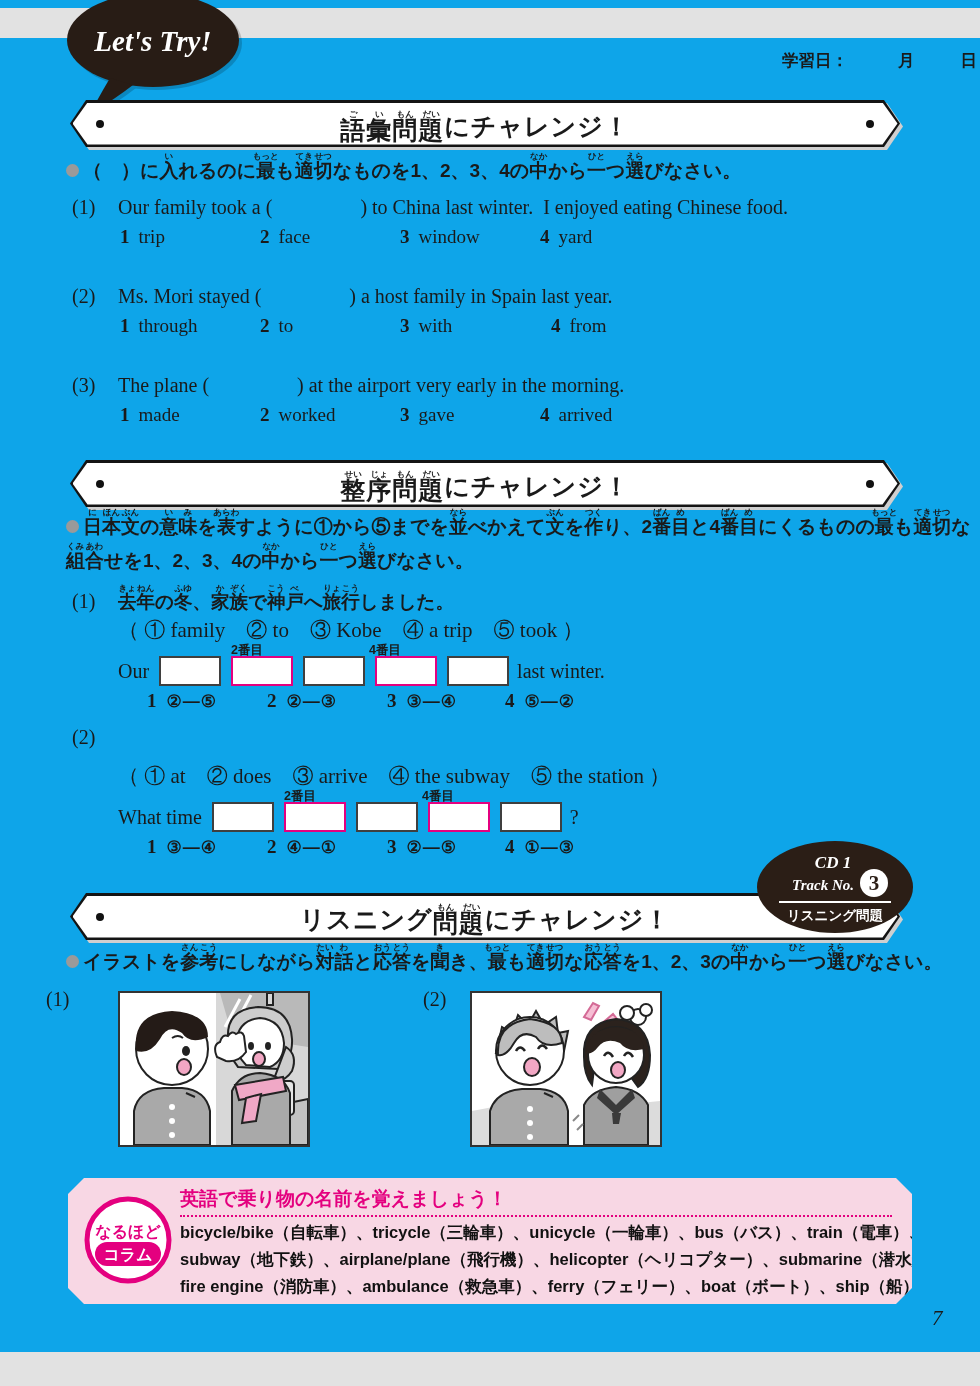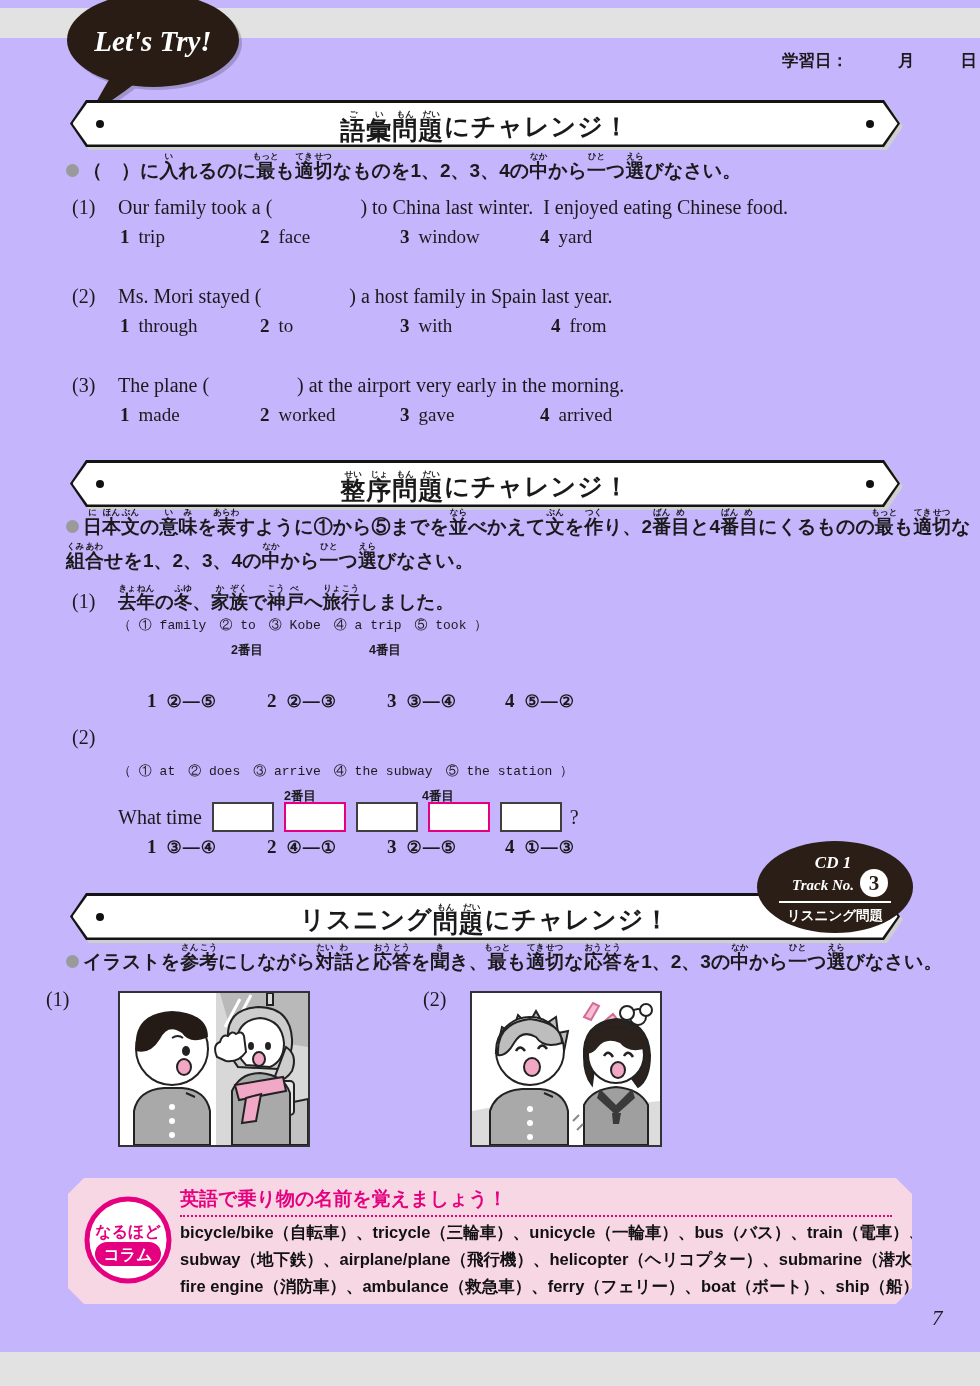--- a/index.html
+++ b/index.html
@@ -1,16 +1,16 @@
 <!DOCTYPE html>
 <html><head>
 <meta charset="utf-8">
 <style>
   html,body{margin:0;padding:0;background:#fff;}
-  .page{position:relative;width:980px;height:1386px;background:#c4b5fd;overflow:hidden;
+  .page{position:relative;width:980px;height:1386px;background:#0ea5e9;overflow:hidden;
         font-family:"Liberation Sans",sans-serif;color:#1a1a1a;}
   .graybar{position:absolute;left:0;width:980px;height:30px;background:#e2e2e2;}
   .abs{position:absolute;}
 
   
   .banner{position:absolute;width:830px;height:47px;filter:drop-shadow(3px 3px 0 #cfcfcf);}
   .banner .outer{position:absolute;inset:0;background:#141414;
      clip-path:polygon(0 50%,16px 0,calc(100% - 16px) 0,100% 50%,calc(100% - 16px) 100%,16px 100%);}
   .banner .inner{position:absolute;inset:2.5px;background:#ffffff;
      clip-path:polygon(0 50%,15px 0,calc(100% - 15px) 0,100% 50%,calc(100% - 15px) 100%,15px 100%);}
@@ -26,21 +26,21 @@
   .bullet{display:inline-block;width:13px;height:13px;border-radius:50%;background:#9a9a9a;margin-right:4px;}
 
   .qrow{position:absolute;display:flex;align-items:baseline;white-space:pre;}
   .qnum{font-family:"Liberation Serif",serif;font-size:20px;width:46px;flex:none;}
   .eng{font-family:"Liberation Serif",serif;font-size:20px;white-space:pre;}
   .gap{display:inline-block;width:88px;}
   .choices{position:absolute;height:26px;}
   .choice{position:absolute;top:0;white-space:pre;font-family:"Liberation Serif",serif;font-size:19px;}
   .cnum{font-weight:bold;margin-right:9px;}
   .jp-sent{font-size:18.5px;font-weight:700;line-height:1.1;padding-top:12px;white-space:pre;}
-  .words{font-family:Liberation Mono, monospace;font-size:13px;white-space:pre;}
+  .words{font-family:Liberation Serif, serif;font-size:21px;white-space:pre;}
   .poslabel{position:absolute;font-size:12.5px;font-weight:700;}
   .fillrow{position:absolute;display:flex;align-items:center;}
   .fillrow .pre,.fillrow .suf{font-family:"Liberation Serif",serif;font-size:20px;white-space:pre;}
   .wbox{width:58px;height:26px;border:2.5px solid #3f3f3f;background:#fff;margin-left:10px;flex:none;}
   .wbox.pink{border-color:#e4007f;}
   .wbox.last{margin-right:8px;}
   .answers{position:absolute;height:26px;margin-left:27px;}
   .ans{position:absolute;top:0;white-space:pre;}
   .ans .n{font-family:"Liberation Serif",serif;font-size:19px;font-weight:bold;margin-right:10px;}
   .ans .c{font-size:17px;font-weight:600;letter-spacing:1px;}
@@ -133,20 +133,29 @@
   <div class="instr" style="left:66px;top:506px"><span class="bullet"></span><span><ruby>日<rt>に</rt></ruby><ruby>本<rt>ほん</rt></ruby><ruby>文<rt>ぶん</rt></ruby>の<ruby>意<rt>い</rt></ruby><ruby>味<rt>み</rt></ruby>を<ruby>表<rt>あらわ</rt></ruby>すように①から⑤までを<ruby>並<rt>なら</rt></ruby>べかえて<ruby>文<rt>ぶん</rt></ruby>を<ruby>作<rt>つく</rt></ruby>り、2<ruby>番<rt>ばん</rt></ruby><ruby>目<rt>め</rt></ruby>と4<ruby>番<rt>ばん</rt></ruby><ruby>目<rt>め</rt></ruby>にくるものの<ruby>最<rt>もっと</rt></ruby>も<ruby>適<rt>てき</rt></ruby><ruby>切<rt>せつ</rt></ruby>な</span></div>
   <div class="instr" style="left:66px;top:540px"><span><ruby>組<rt>くみ</rt></ruby><ruby>合<rt>あわ</rt></ruby>せを1、2、3、4の<ruby>中<rt>なか</rt></ruby>から<ruby>一<rt>ひと</rt></ruby>つ<ruby>選<rt>えら</rt></ruby>びなさい。</span></div>
 
   <div class="qrow" style="left:72px;top:580px">
     <span class="qnum">(1)</span>
     <span class="jp-sent"><ruby>去<rt>きょ</rt></ruby><ruby>年<rt>ねん</rt></ruby>の<ruby>冬<rt>ふゆ</rt></ruby>、<ruby>家<rt>か</rt></ruby><ruby>族<rt>ぞく</rt></ruby>で<ruby>神<rt>こう</rt></ruby><ruby>戸<rt>べ</rt></ruby>へ<ruby>旅<rt>りょ</rt></ruby><ruby>行<rt>こう</rt></ruby>しました。</span>
   </div>
   <div class="abs words" style="left:118px;top:616px">（ ① family　② to　③ Kobe　④ a trip　⑤ took ）</div>
   <span class="poslabel" style="left:231px;top:642px">2番目</span>
   <span class="poslabel" style="left:369px;top:642px">4番目</span>
+  <div class="fillrow" style="left:118px;top:656px">
+    <span class="pre">Our</span>
+    <span class="wbox"></span>
+    <span class="wbox pink"></span>
+    <span class="wbox"></span>
+    <span class="wbox pink"></span>
+    <span class="wbox last"></span>
+    <span class="suf">last winter.</span>
+  </div>
   <div class="answers" style="left:120px;top:690px;width:700px">
     <span class="ans" style="left:0"><span class="n">1</span><span class="c">②―⑤</span></span>
     <span class="ans" style="left:120px"><span class="n">2</span><span class="c">②―③</span></span>
     <span class="ans" style="left:240px"><span class="n">3</span><span class="c">③―④</span></span>
     <span class="ans" style="left:358px"><span class="n">4</span><span class="c">⑤―②</span></span>
   </div>
 
   <div class="qrow" style="left:72px;top:726px">
     <span class="qnum">(2)</span>
   </div>

